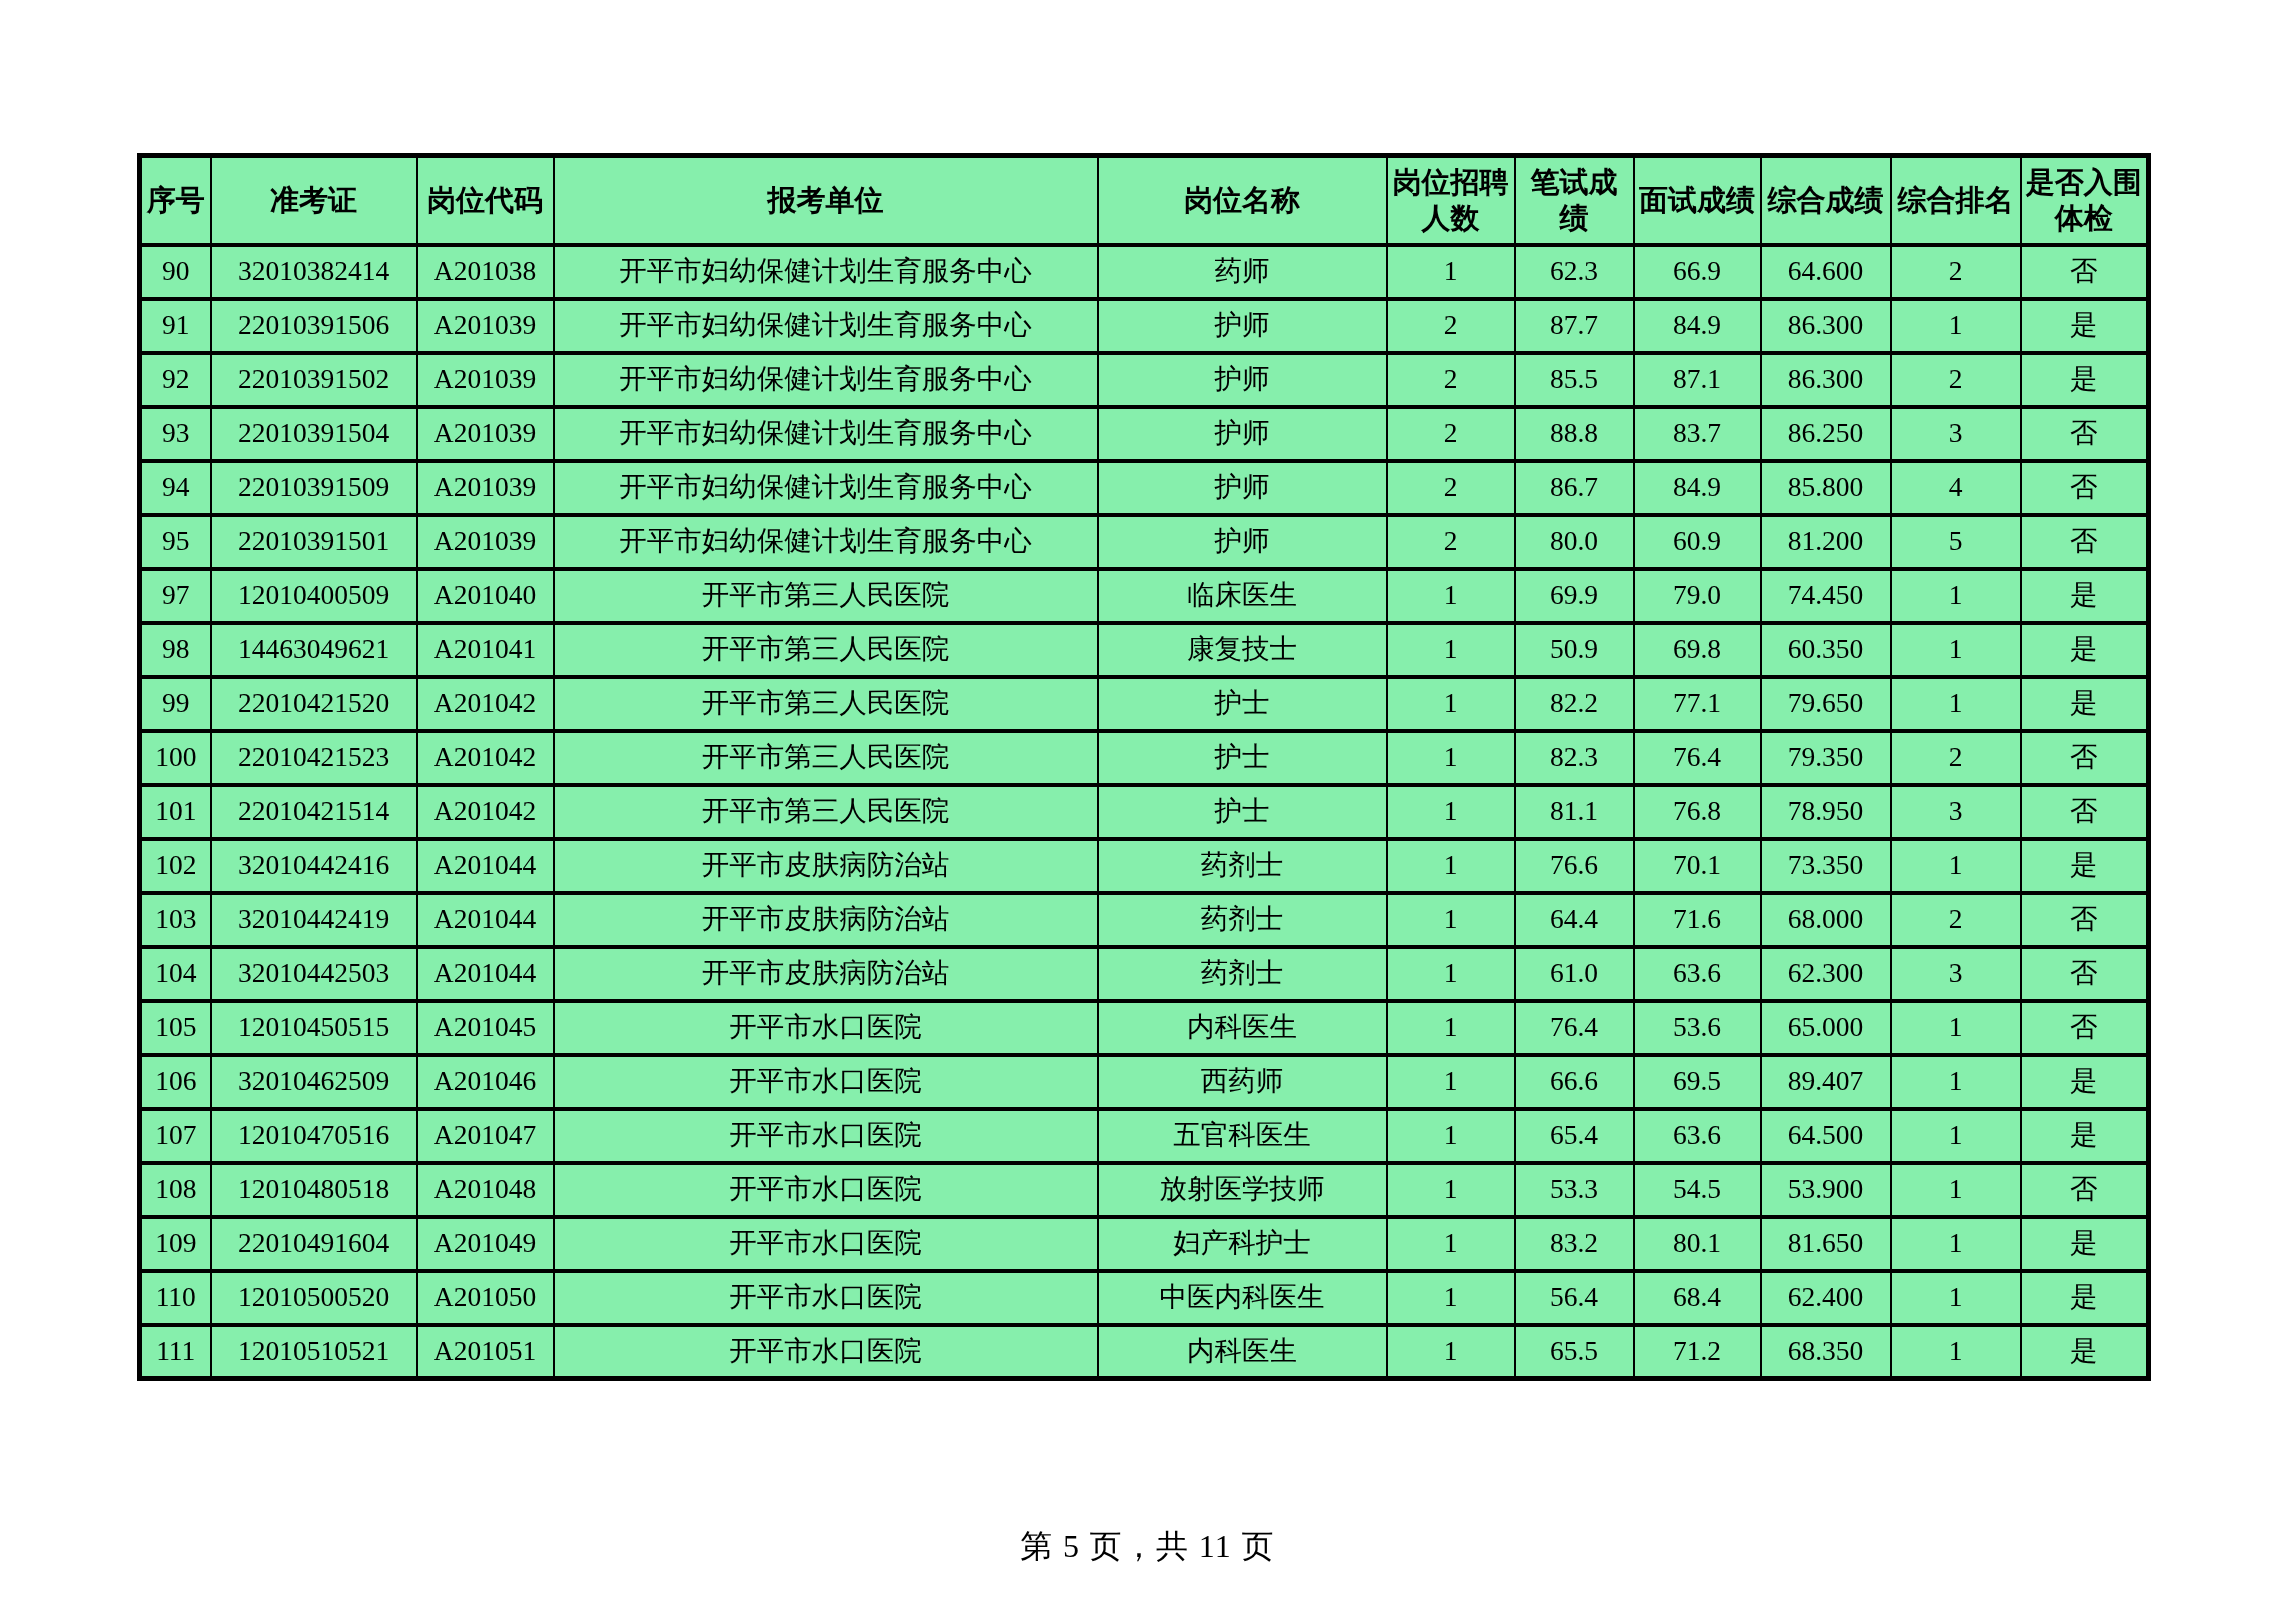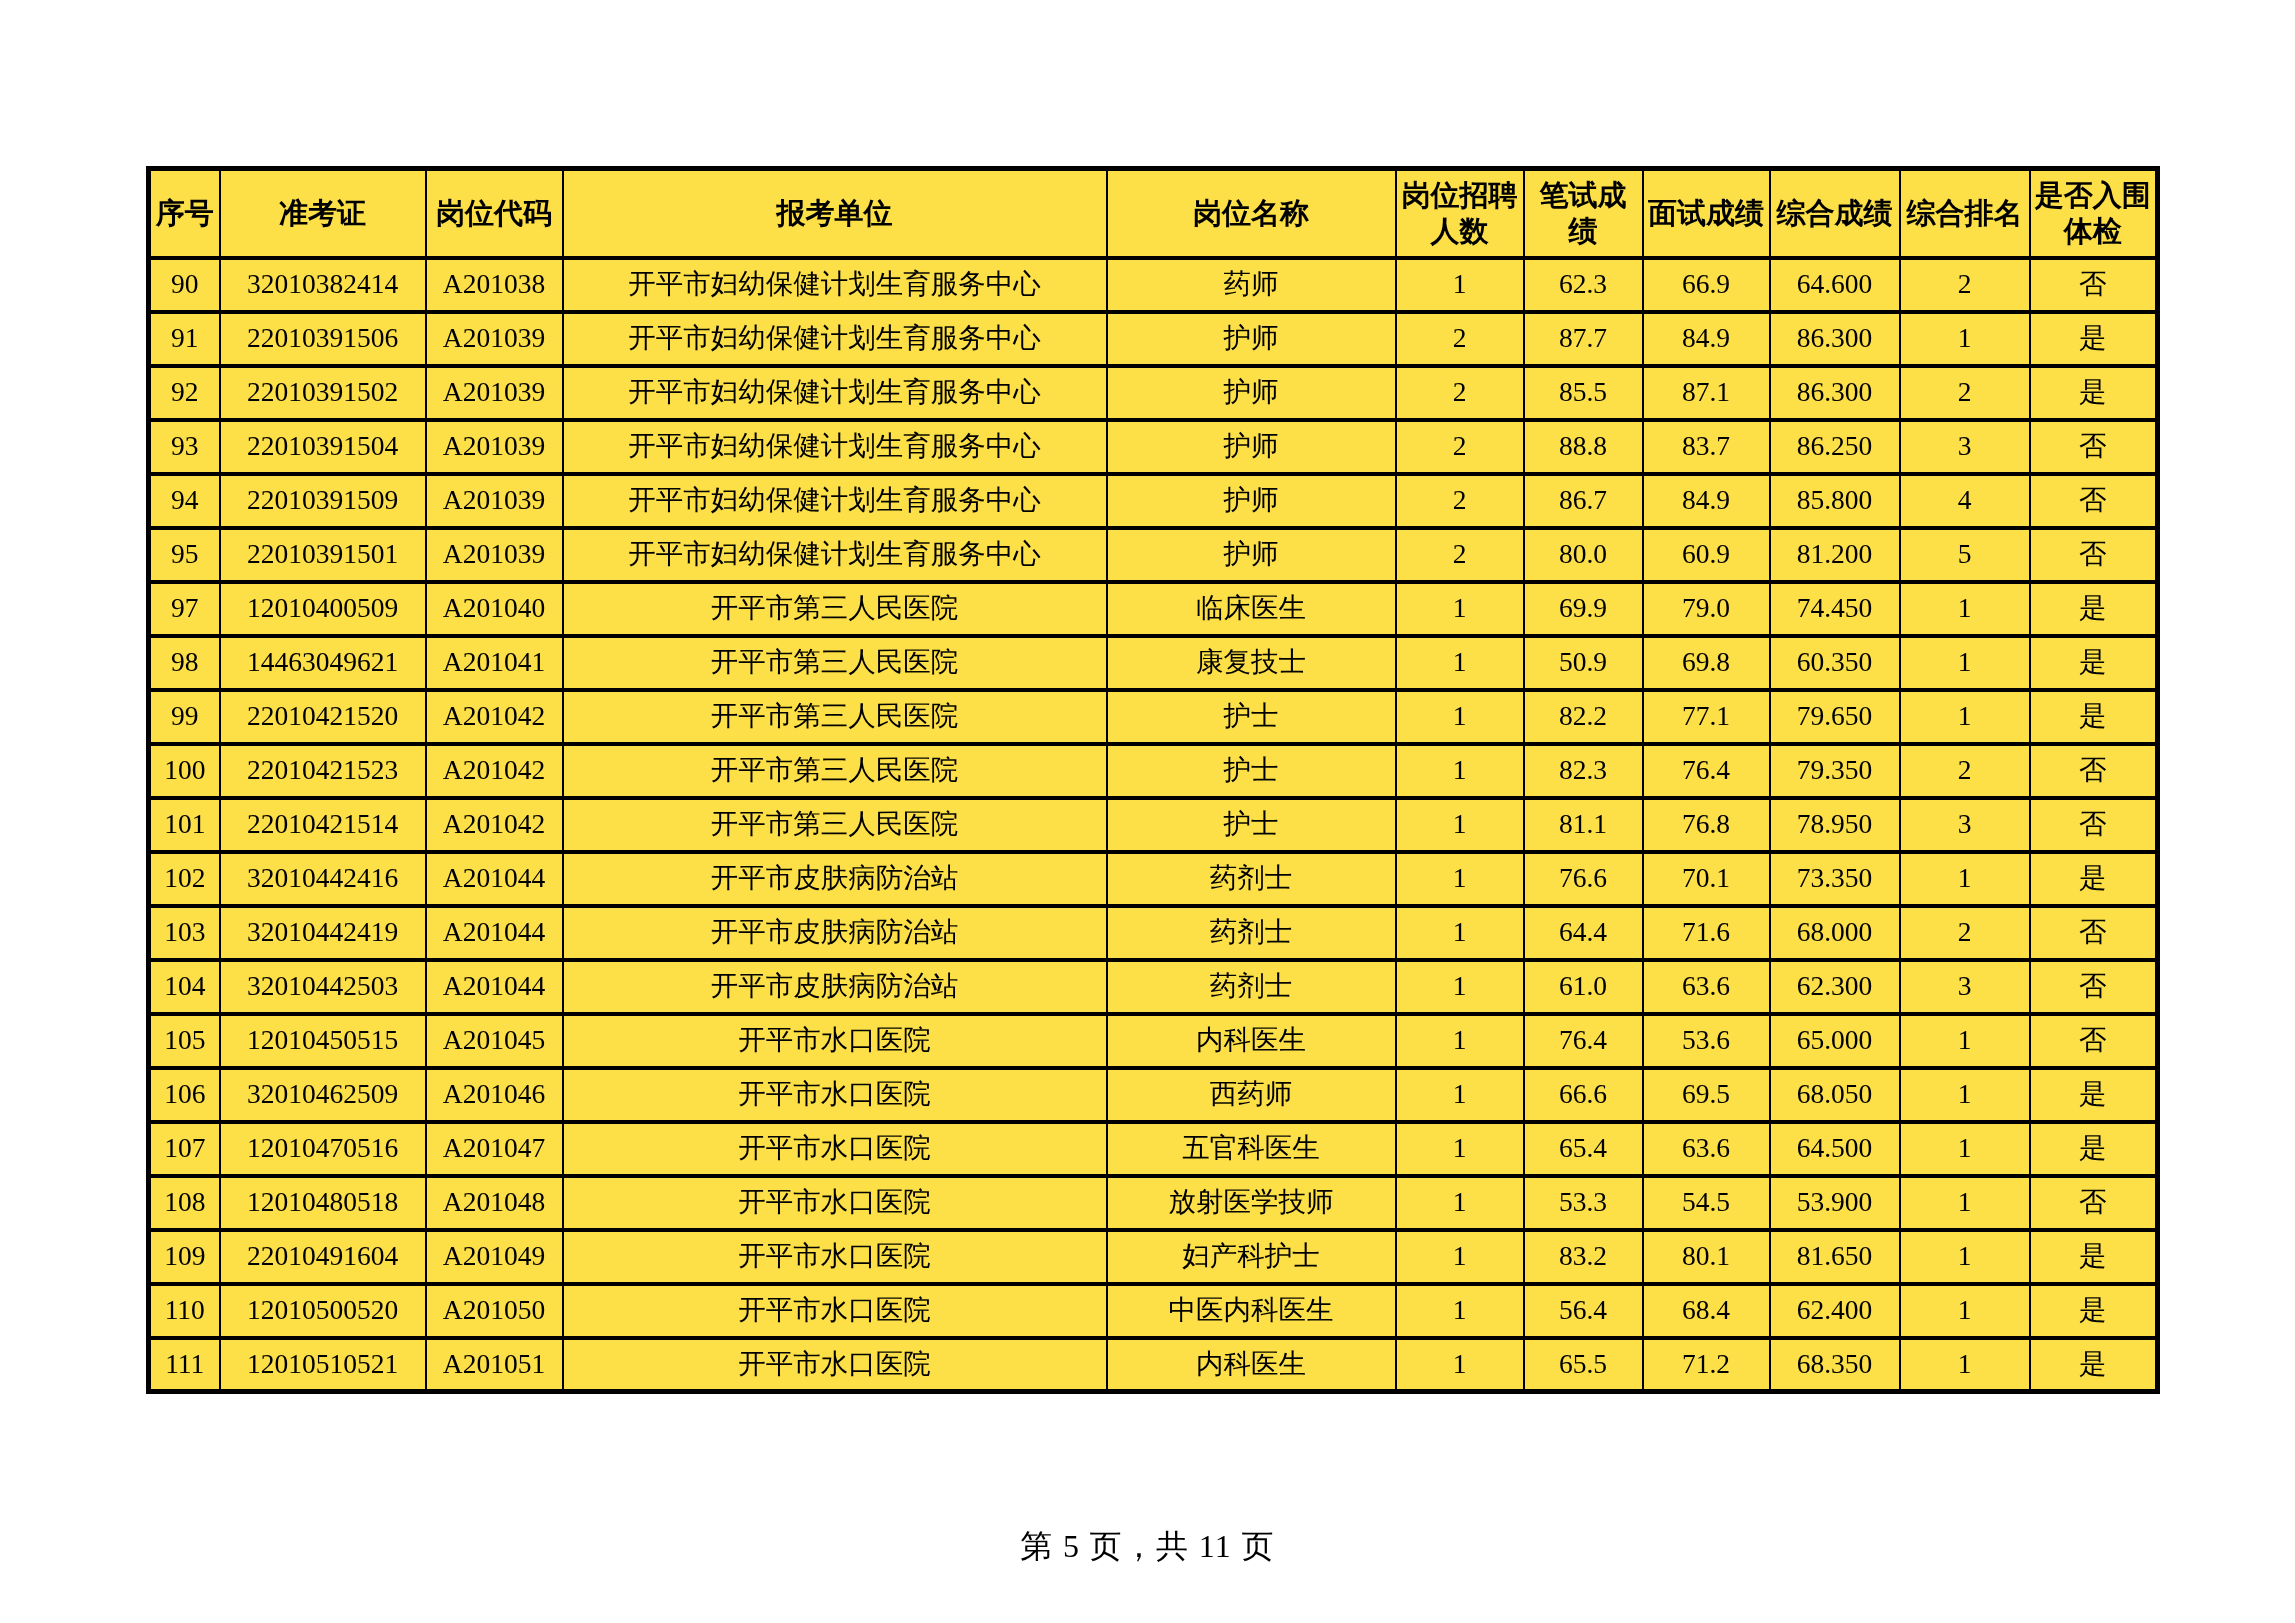--- a/index.html
+++ b/index.html
@@ -11,28 +11,27 @@
   }
   .page {
     position: relative;
     width: 2295px;
     height: 1623px;
     background: #ffffff;
     overflow: hidden;
   }
   table.score-table {
     position: absolute;
-    left: 146px;
+    left: 137px;
     top: 153px;
     width: 2009px;
     table-layout: fixed;
     border-collapse: collapse;
     border: 5.9px solid #000000;
-    background: #fde047;
-    margin-top: 13px;
+    background: #86efac;
   }
   table.score-table th,
   table.score-table td {
     border-left: 2.6px solid #000000;
     border-right: 2.6px solid #000000;
     border-top: 4.6px solid #000000;
     border-bottom: 4.6px solid #000000;
     text-align: center;
     vertical-align: middle;
     overflow: hidden;
@@ -292,21 +291,21 @@
         </tr>
         <tr>
           <td>106</td>
           <td>32010462509</td>
           <td>A201046</td>
           <td>开平市水口医院</td>
           <td>西药师</td>
           <td>1</td>
           <td>66.6</td>
           <td>69.5</td>
-          <td>68.050</td>
+          <td>89.407</td>
           <td>1</td>
           <td>是</td>
         </tr>
         <tr>
           <td>107</td>
           <td>12010470516</td>
           <td>A201047</td>
           <td>开平市水口医院</td>
           <td>五官科医生</td>
           <td>1</td>

